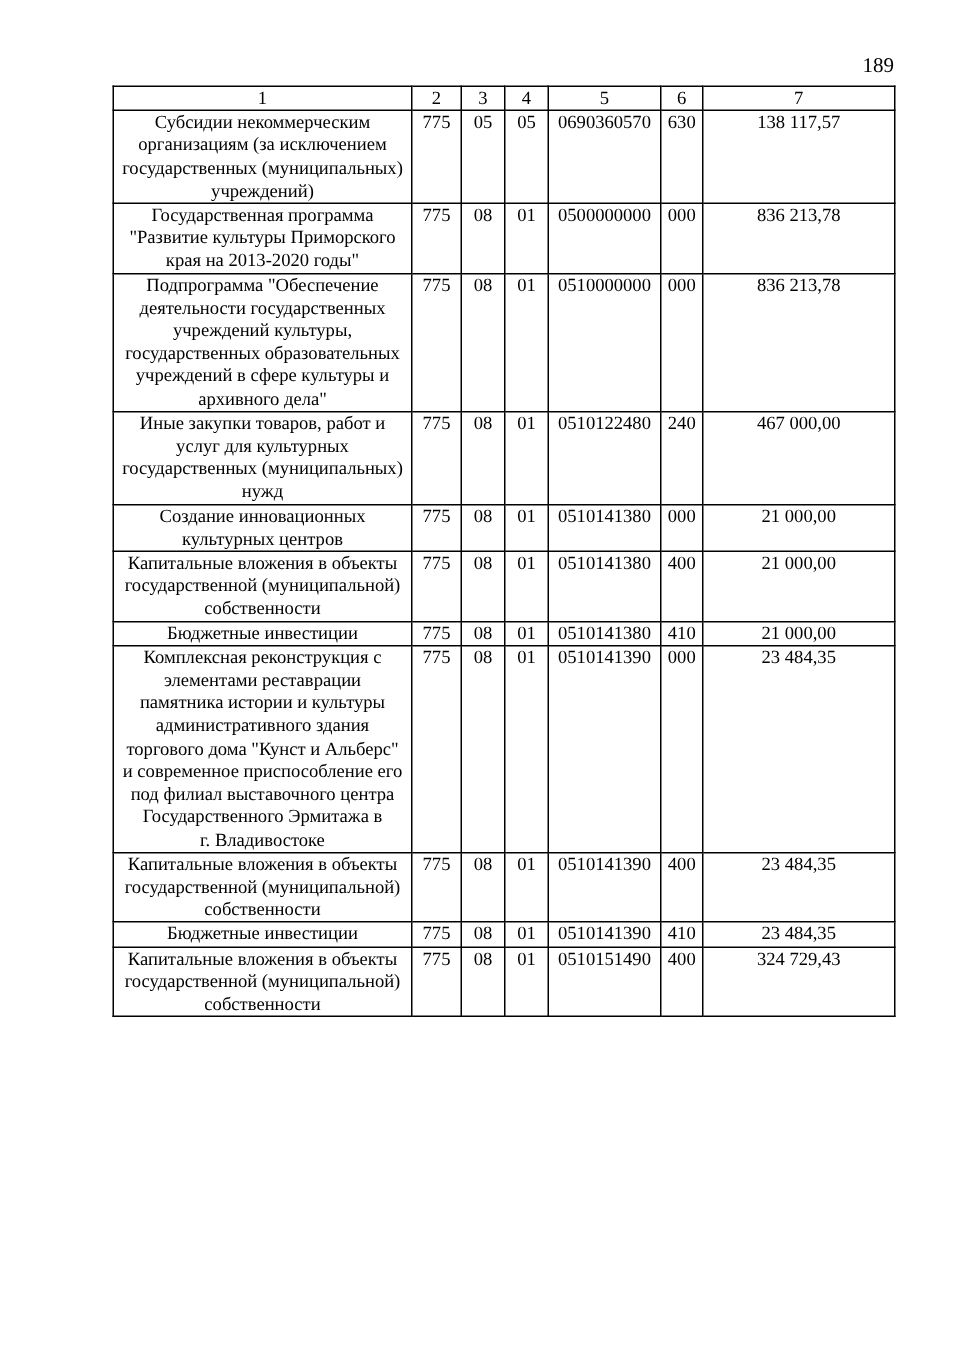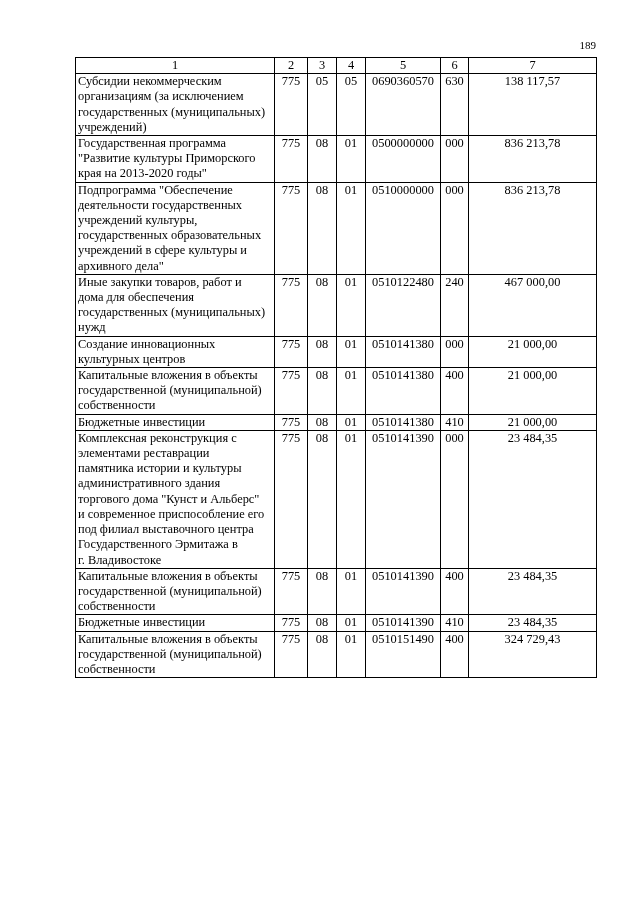--- a/index.html
+++ b/index.html
@@ -1,26 +1,26 @@
 <!DOCTYPE html>
 <html><head>
 <meta charset="utf-8">
 <style>
   html, body { margin: 0; padding: 0; background: #ffffff; }
   body { width: 640px; height: 905px; position: relative; overflow: hidden;
          font-family: "Liberation Serif", serif; color: #000; }
-  .page-num { position: absolute; top: 37px; right: 44px; font-size: 11px; line-height: 16px; }
+  .page-num { position: absolute; top: 37px; right: 44px; font-size: 14px; line-height: 16px; }
   table.budget { position: absolute; left: 75px; top: 57px; border-collapse: collapse;
                  table-layout: fixed; font-size: 12.4px; line-height: 15.2px; }
   table.budget td, table.budget th { border: 1px solid #000; padding: 0 2px; vertical-align: top;
                  font-weight: normal; }
   table.budget th { text-align: center; padding: 0; }
   col.c1 { width: 199px; } col.c2 { width: 33px; } col.c3 { width: 29px; }
   col.c4 { width: 29px; } col.c5 { width: 75px; } col.c6 { width: 28px; } col.c7 { width: 128px; }
-  td.name { text-align: left; padding-left: 1px; margin-top: 42px; }
+  td.name { text-align: center; padding-left: 1px; margin-top: 42px; }
   td.code { text-align: center; padding: 0; }
   td.amt { text-align: center; vertical-align: bottom; padding-right: 1px; }
   td.name span { white-space: pre-line; }
 </style>
 </head>
 <body>
 
 <div class="page-num">189</div>
 
 <table class="budget">
@@ -77,21 +77,21 @@
 архивного дела"</span></td>
         <td class="code">775</td>
         <td class="code">08</td>
         <td class="code">01</td>
         <td class="code">0510000000</td>
         <td class="code">000</td>
         <td class="amt">836 213,78</td>
       </tr>
       <tr>
         <td class="name"><span>Иные закупки товаров, работ и
-дома для обеспечения
+услуг для культурных
 государственных (муниципальных)
 нужд</span></td>
         <td class="code">775</td>
         <td class="code">08</td>
         <td class="code">01</td>
         <td class="code">0510122480</td>
         <td class="code">240</td>
         <td class="amt">467 000,00</td>
       </tr>
       <tr>

